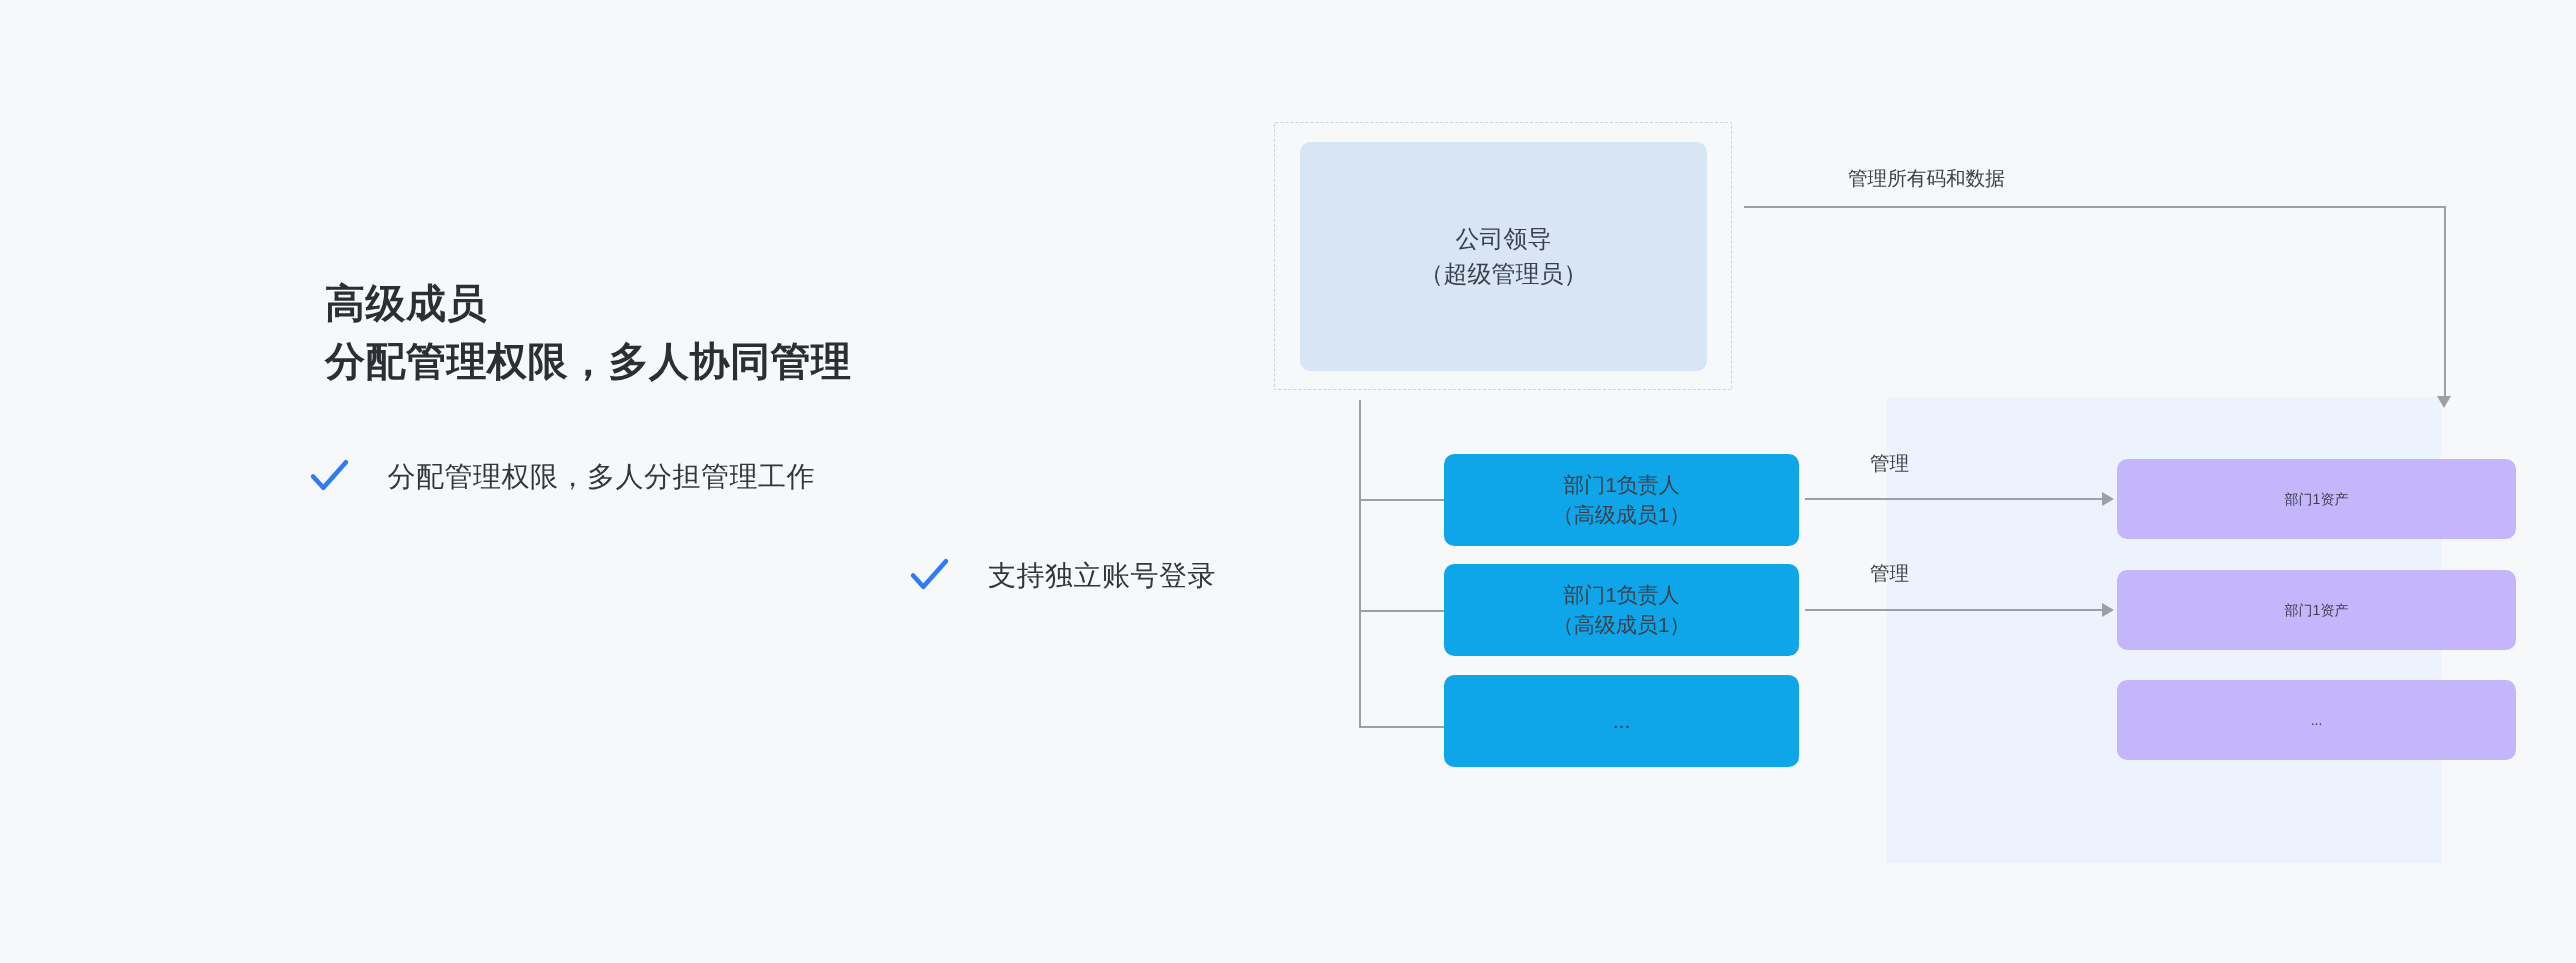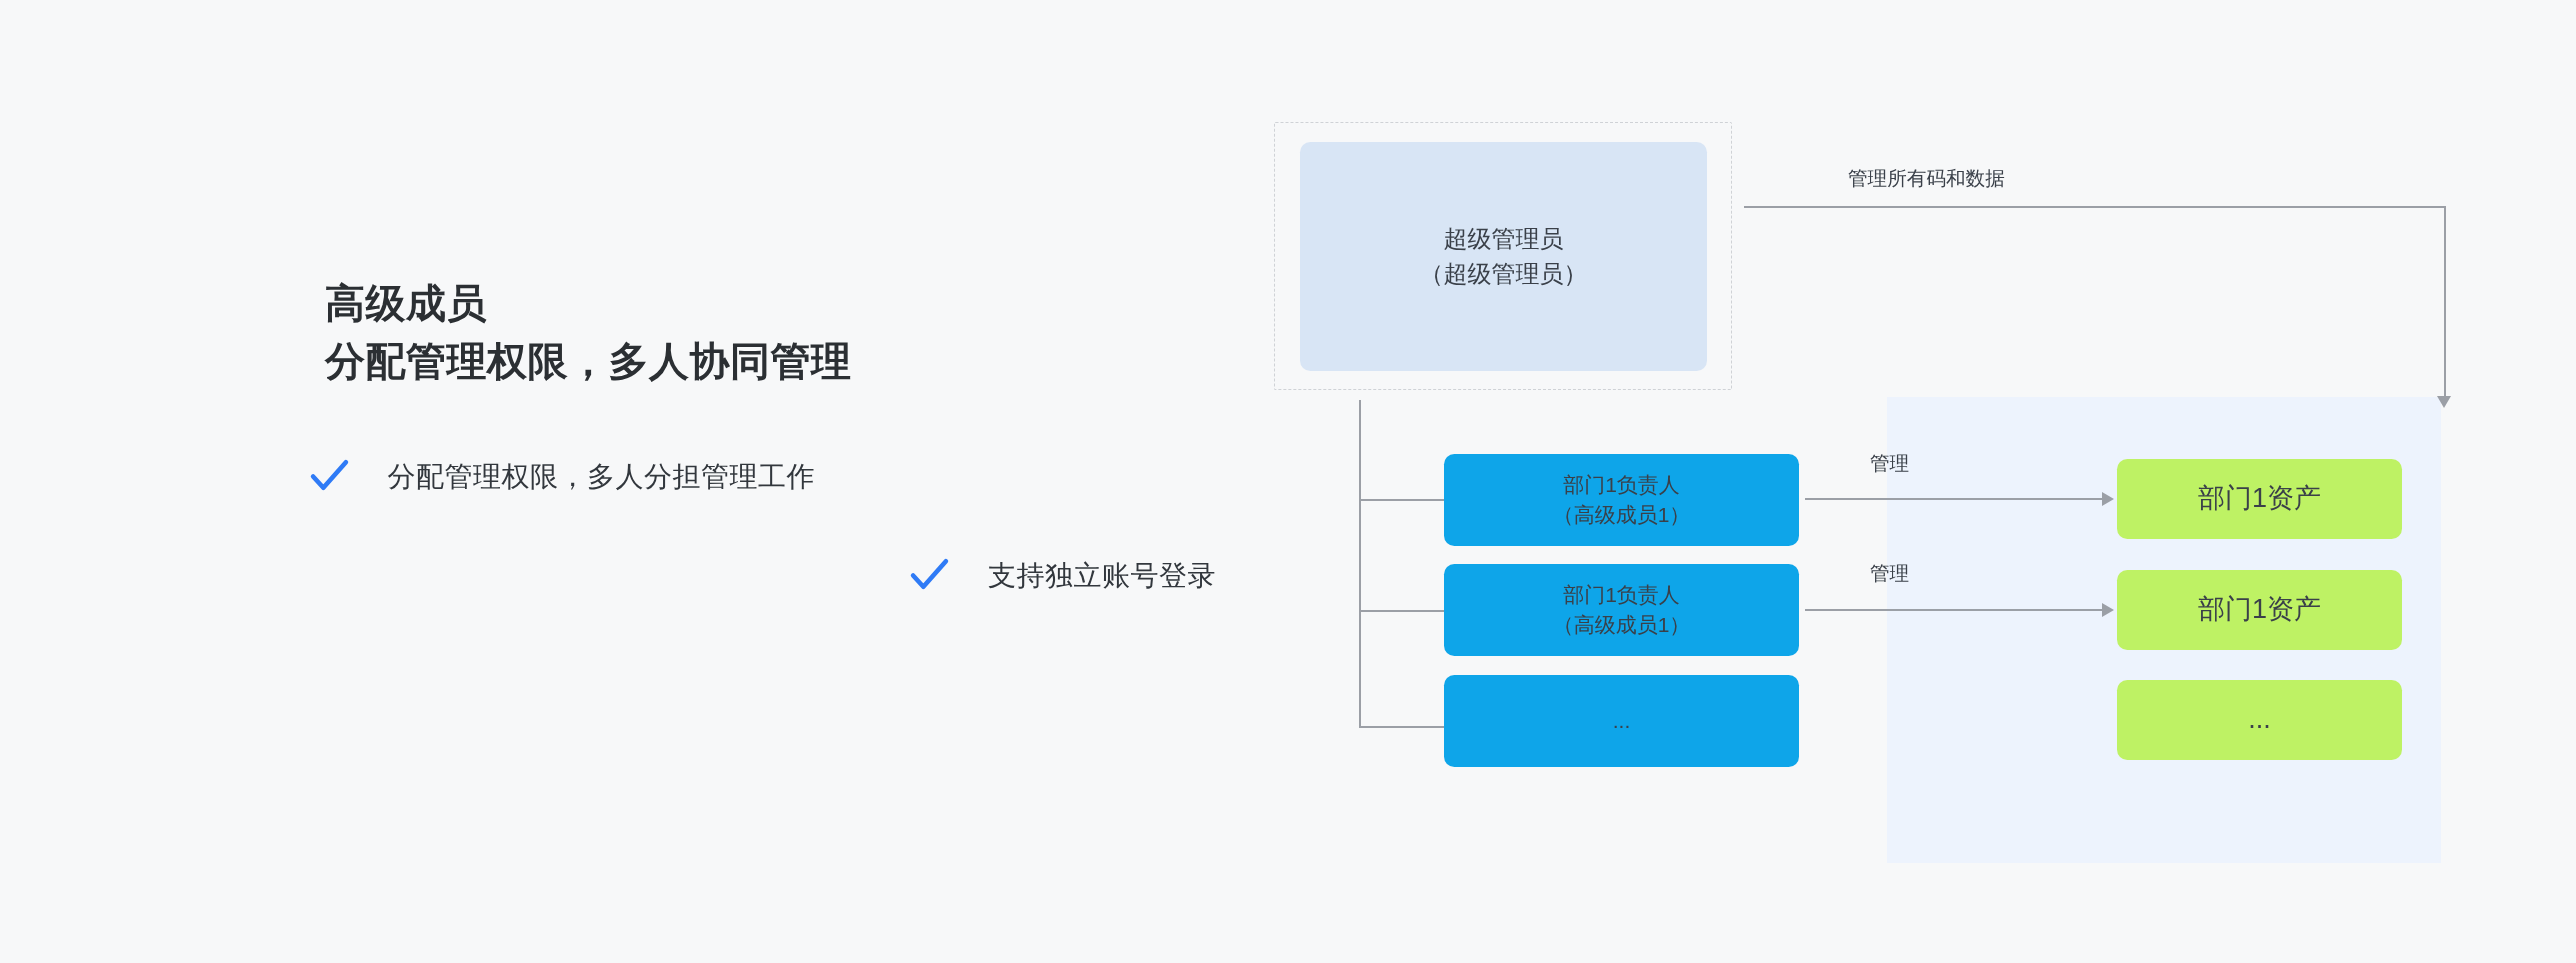--- a/index.html
+++ b/index.html
@@ -103,23 +103,23 @@
 
   
   .asset-panel{
     position:absolute;
     left:630px; top:304px;
     width:554px; height:466px;
     background:#edf3fd;
   }
   .node-asset{
     left:860px;
-    width:285px; height:80px;
-    background:#bef264;
-    font-size:27px;
+    width:399px; height:80px;
+    background:#c4b5fd;
+    font-size:14px;
   }
   .node-asset-1{ top:366px; }
   .node-asset-2{ top:477px; }
   .node-asset-3{ top:587px; }
 
   
   .ln{position:absolute;background:#9b9fa6;}
   .ln-h{height:2.1px;}
   .ln-v{width:2.1px;}
 
@@ -201,21 +201,21 @@
   </div>
 </div>
 
 <div class="diagram">
 
   <div class="asset-panel"></div>
 
   <div class="dashed-box"></div>
 
   <div class="node node-leader">
-    <span class="nline">超级管理员</span>
+    <span class="nline">公司领导</span>
     <span class="nline">（超级管理员）</span>
   </div>
 
   <div class="ln ln-v spine"></div>
   <div class="ln ln-h branch branch-1"></div>
   <div class="ln ln-h branch branch-2"></div>
   <div class="ln ln-h branch branch-3"></div>
 
   <div class="node node-mem node-mem-1">
     <span class="nline">部门1负责人</span>

